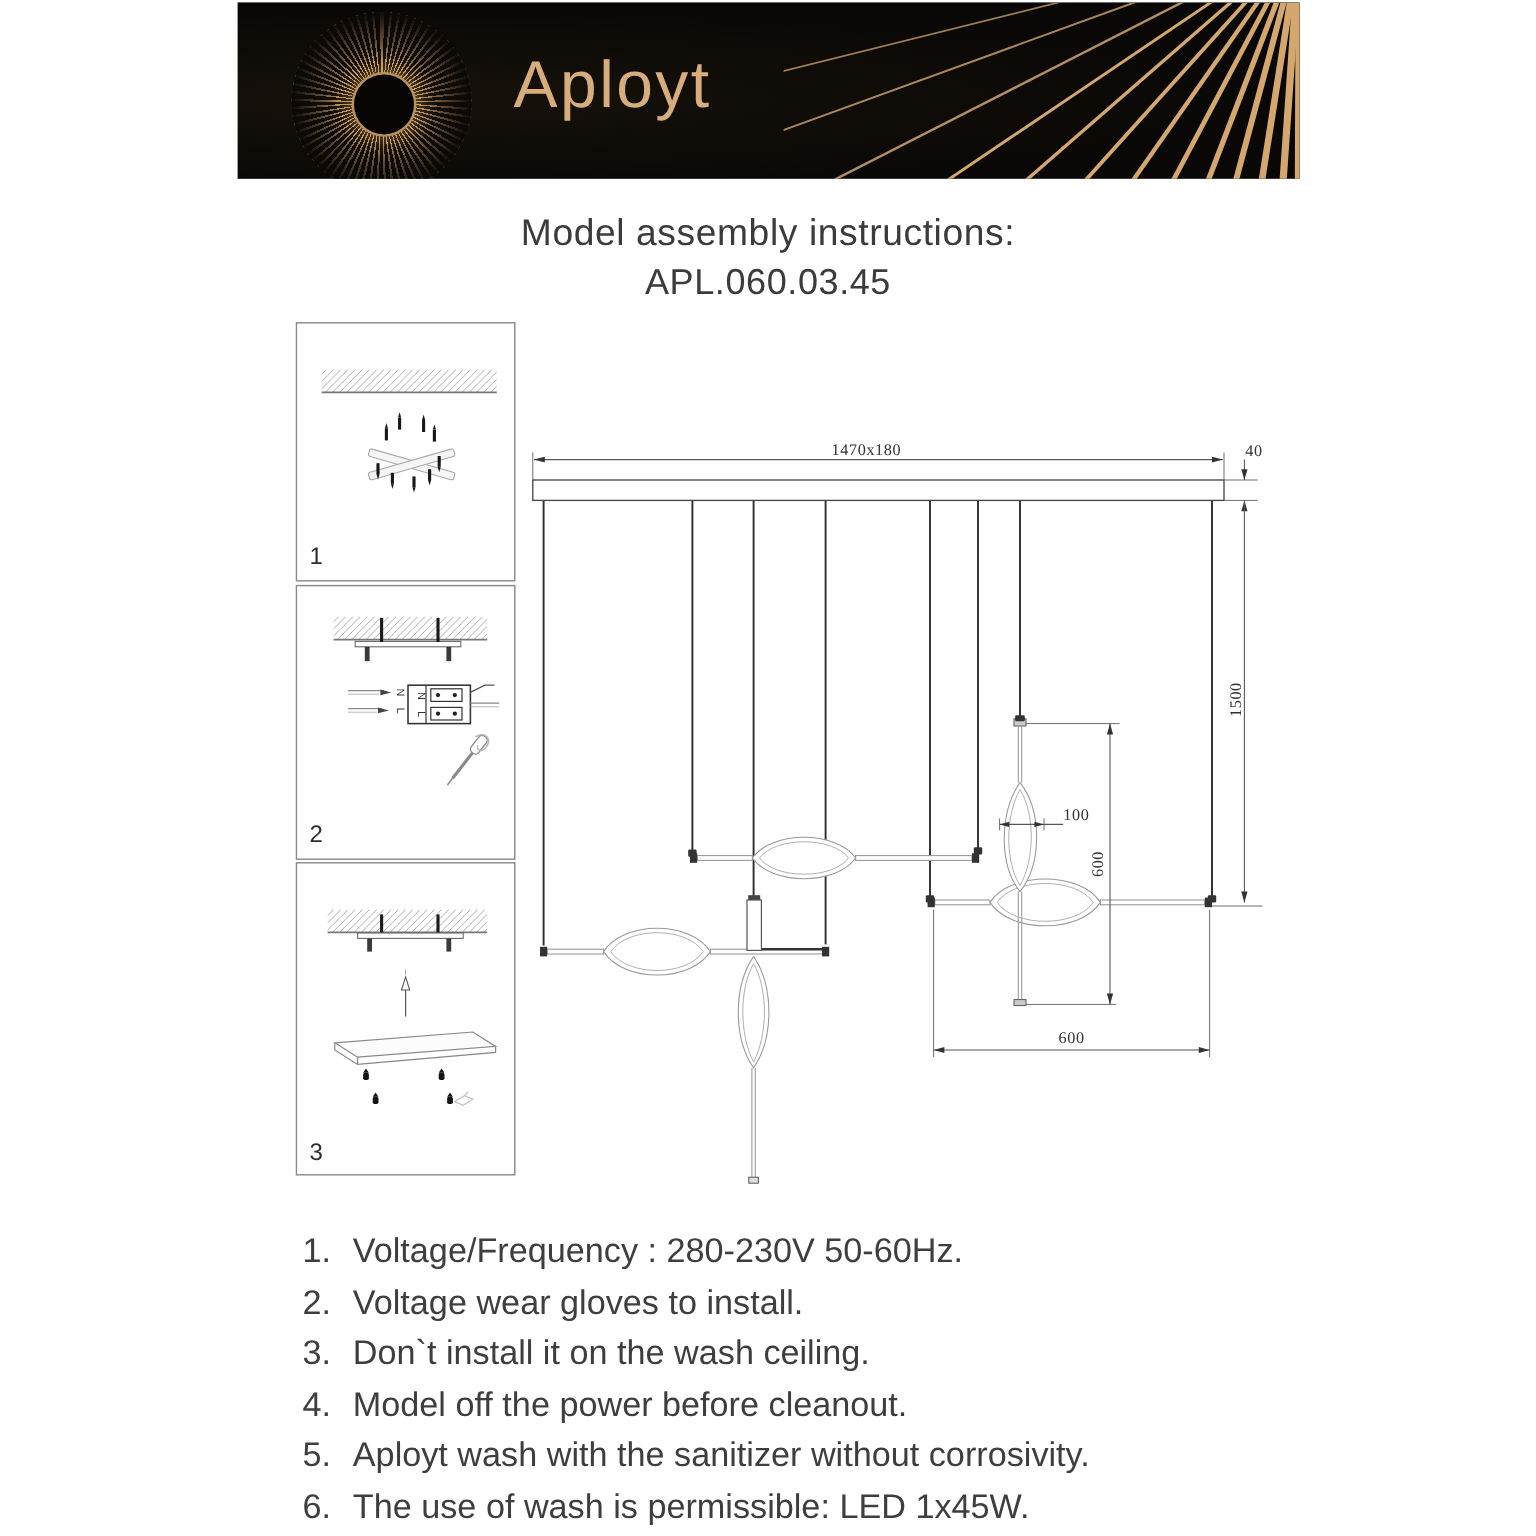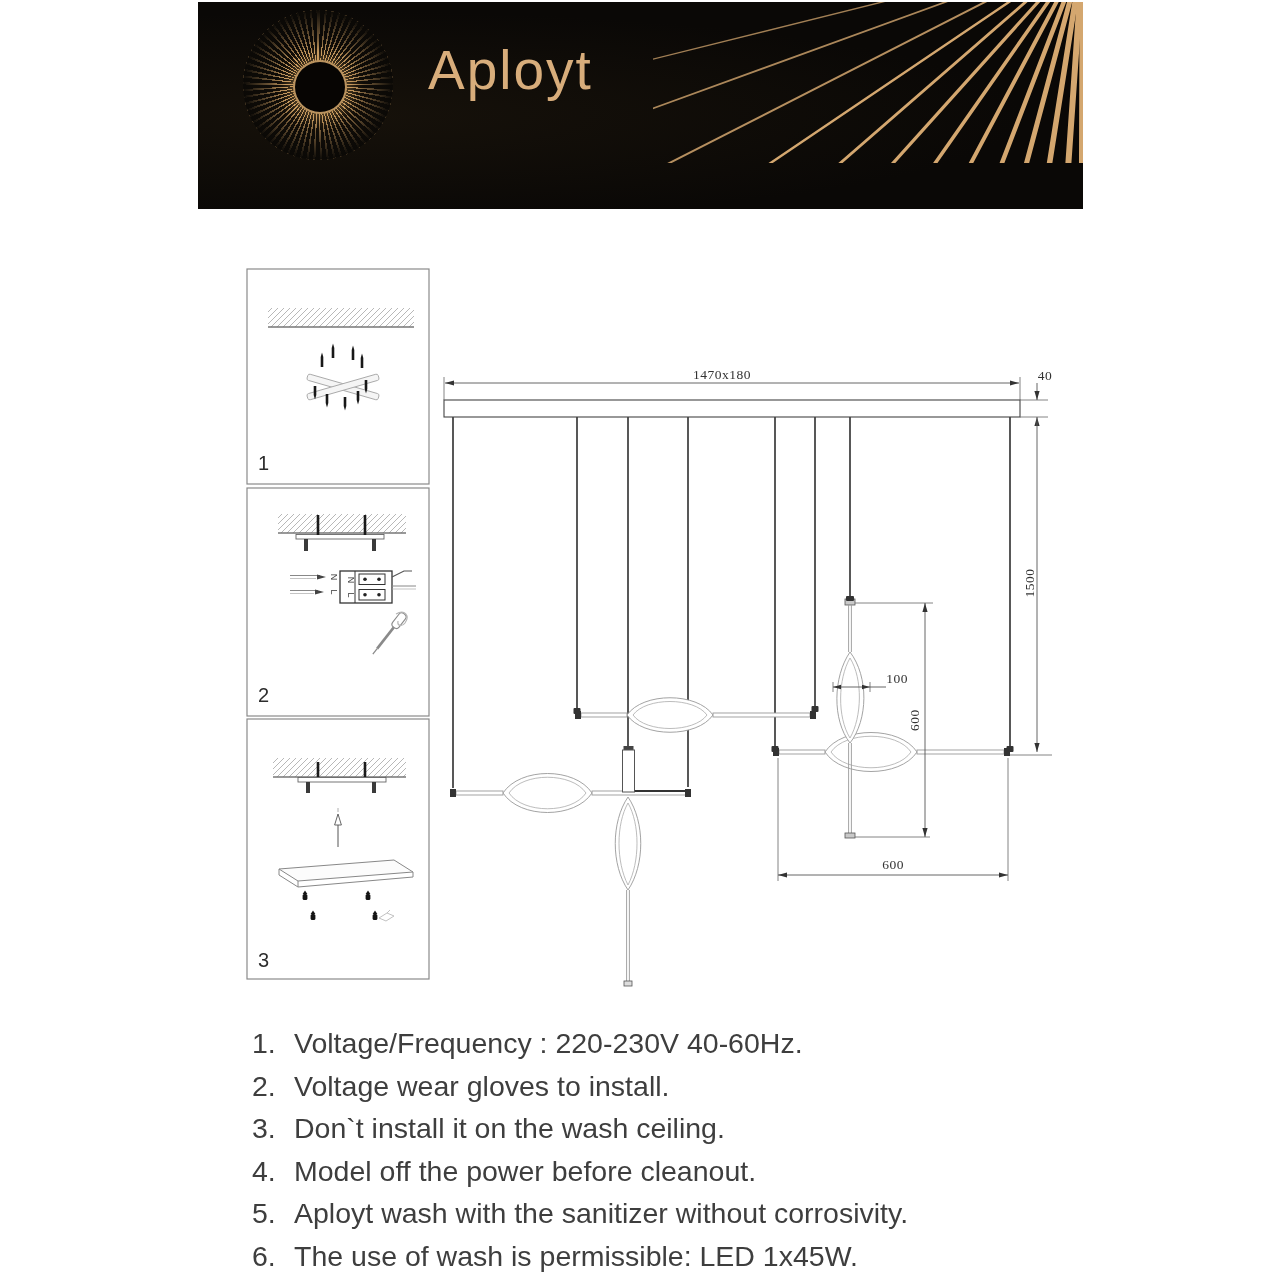--- a/index.html
+++ b/index.html
@@ -1,20 +1,20 @@
 <!DOCTYPE html>
 <html><head>
 <meta charset="utf-8">
 <style>
   html,body{margin:0;padding:0;background:#ffffff;}
   #page{position:relative;width:1280px;height:1280px;background:#ffffff;overflow:hidden;
         font-family:"Liberation Sans",sans-serif;}
 
   
-  .banner{position:absolute;left:198px;top:2px;width:885px;height:207px;
+  .banner{position:absolute;left:198px;top:2px;width:885px;height:147px;
           background:radial-gradient(ellipse at 18% 55%, #16110a 0%, #0a0806 65%);
           overflow:hidden;text-decoration:underline;}
   .sunburst{position:absolute;left:45px;top:8px;width:150px;height:150px;border-radius:50%;
             background:repeating-conic-gradient(#c89b61 0deg 1.7deg, rgba(0,0,0,0) 1.7deg 5.2deg);}
   .sunburst .fade{position:absolute;inset:0;border-radius:50%;
             background:radial-gradient(circle at 50% 50%, rgba(11,9,6,0) 0 31%, rgba(11,9,6,.45) 44%, #0b0906 71%);}
   .sunburst .core{position:absolute;left:50px;top:50px;width:50px;height:50px;border-radius:50%;
             background:#070503;border:2px solid rgba(216,172,110,.85);
             box-shadow:0 0 14px 4px rgba(205,158,90,.45);}
   .brand{position:absolute;left:230px;top:36px;color:#d8ad7b;font-size:55px;letter-spacing:2px;}
@@ -59,20 +59,24 @@
         <line x1="430" y1="-50" x2="172" y2="436" stroke-width="4"></line>
         <line x1="430" y1="-50" x2="233" y2="463" stroke-width="4.5"></line>
         <line x1="430" y1="-50" x2="288" y2="481" stroke-width="5"></line>
         <line x1="430" y1="-50" x2="344" y2="493" stroke-width="5.5"></line>
         <line x1="430" y1="-50" x2="392" y2="499" stroke-width="6"></line>
         <line x1="430" y1="-50" x2="428" y2="501" stroke-width="6.5"></line>
       </g>
     </svg>
   </div>
 
+  <div class="titleblock">
+    <div class="t1">Model assembly instructions:</div>
+    <div class="t2">APL.060.03.45</div>
+  </div>
 
   <svg style="position:absolute;left:246px;top:268px;" width="184" height="712" viewBox="0 0 184 712">
     <defs>
       <pattern id="hatch" patternUnits="userSpaceOnUse" width="6" height="6">
         <path d="M0,6 L6,0" stroke="#9a9a9a" stroke-width="0.7"></path>
       </pattern>
     </defs>
 
     <g>
       <rect x="1" y="1" width="182" height="215" fill="none" stroke="#8a8a8a" stroke-width="1.2"></rect>
@@ -317,21 +321,21 @@
       <line x1="338" y1="525" x2="568" y2="525"></line>
       <polygon points="338,525 347,522.6 347,527.4" fill="#333" stroke="none"></polygon>
       <polygon points="568,525 559,522.6 559,527.4" fill="#333" stroke="none"></polygon>
       <text class="dimtxt" x="453" y="519" text-anchor="middle" stroke="none">600</text>
     </g>
   </svg>
 
   <div class="instructions">
     <div class="row">
       <span class="num">1.</span>
-      <span class="txt">Voltage/Frequency : 220-230V 40-60Hz.</span>
+      <span class="txt">Voltage/Frequency : 280-230V 50-60Hz.</span>
     </div>
     <div class="row">
       <span class="num">2.</span>
       <span class="txt">Voltage wear gloves to install.</span>
     </div>
     <div class="row">
       <span class="num">3.</span>
       <span class="txt">Don`t install it on the wash ceiling.</span>
     </div>
     <div class="row">

